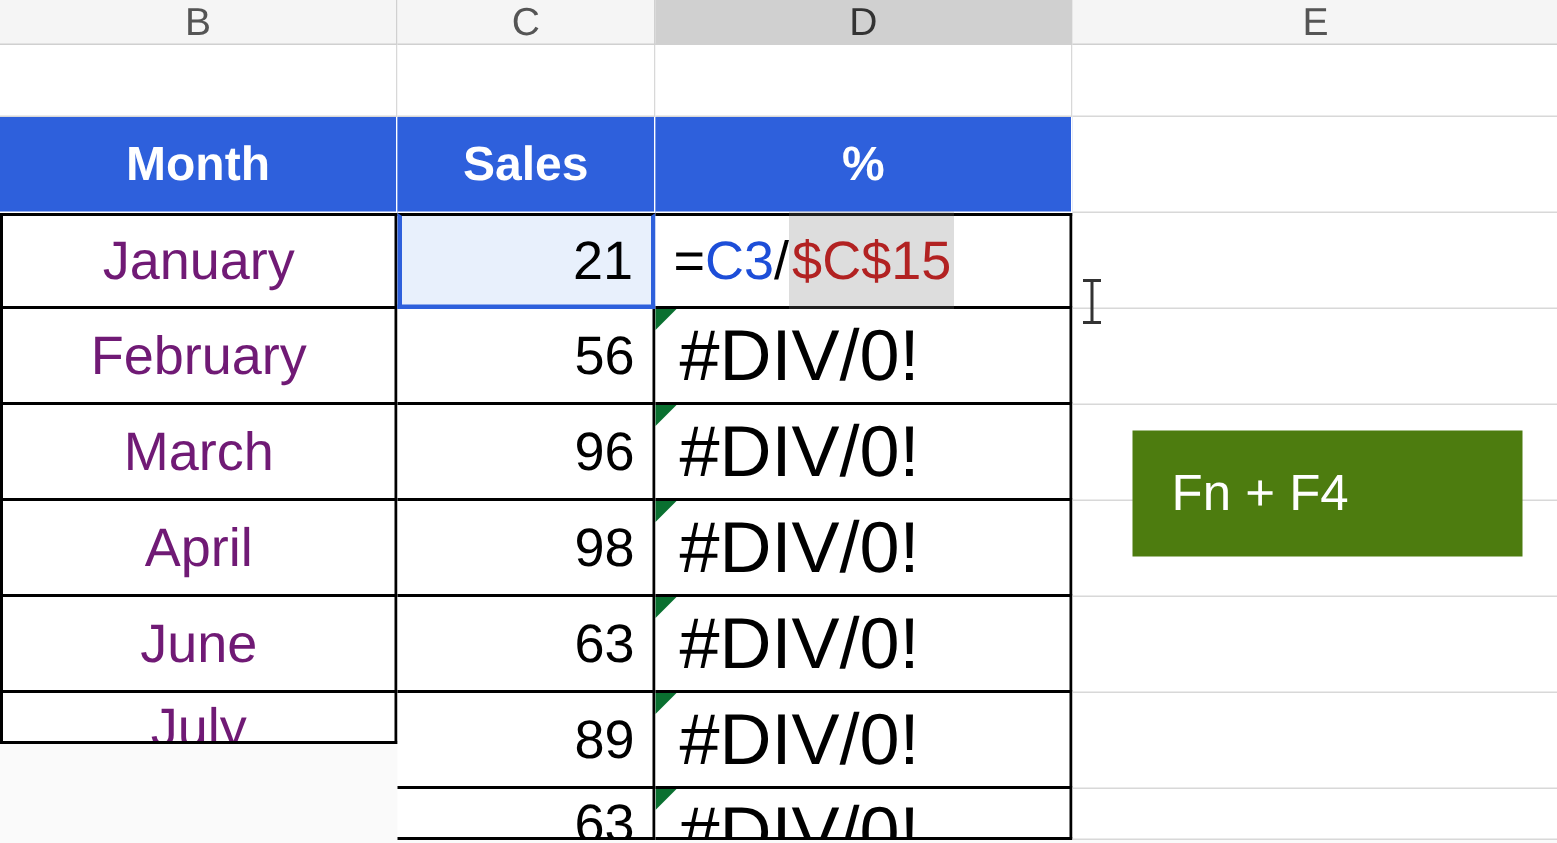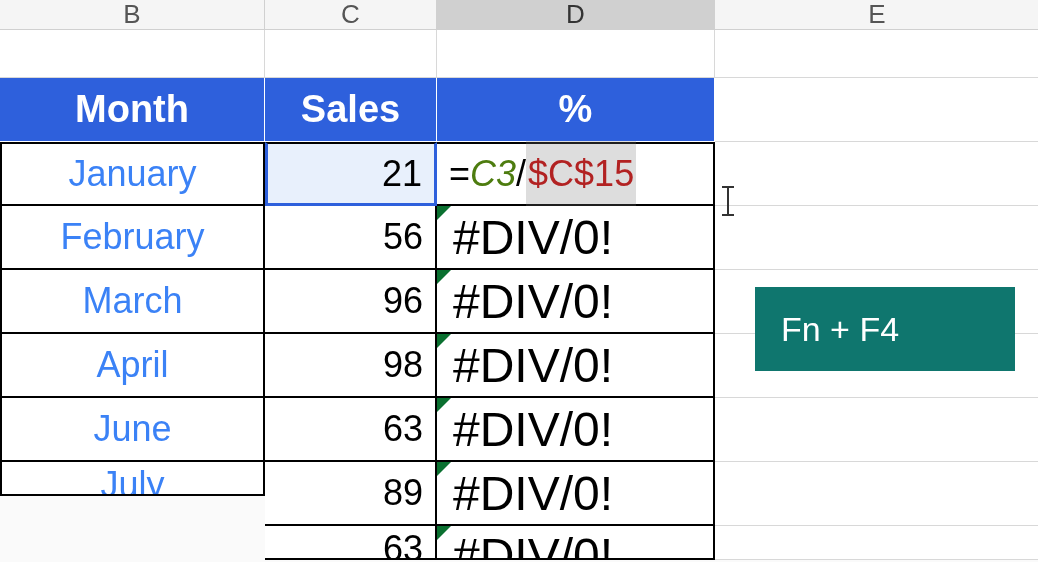--- a/index.html
+++ b/index.html
@@ -58,29 +58,29 @@
       position: relative;
     }
     .cell.spacer {
       height: 48px;
     }
     .cell.headrow {
       background: #2e60dc;
       color: #fff;
       font-weight: 700;
       justify-content: center;
-      font-size: 38px;
+      font-size: 32px;
       border-right: 1px solid #fff;
       border-bottom: 1px solid #fff;
     }
     .cell.month {
       justify-content: center;
       font-weight: 400;
       font-size: 36px;
-      color: #3b82f6;
+      color: #701a75;
       border: 2px solid #000;
       border-top: none;
     }
     .cell.month.first { border-top: 2px solid #000; }
     .cell.sales {
       justify-content: flex-end;
       font-size: 36px;
       color: #000;
       border: 2px solid #000;
       border-top: none;
@@ -102,21 +102,21 @@
     .cell.active-sales {
       background: #e8f0fc;
       border: 3px solid #2e60dc;
     }
     .cell.formula-cell {
       padding-left: 12px;
       font-size: 36px;
       position: relative;
     }
     .formula-eq { color: #000; }
-    .formula-ref1 { color: #4d7c0f; font-style: italic; }
+    .formula-ref1 { color: #1d4ed8; }
     .formula-slash { color: #000; }
     .formula-ref2 {
       color: #b22222;
       background: rgba(120,120,120,0.25);
       padding: 12px 2px;
     }
     .green-triangle {
       position: absolute;
       top: 0;
       left: 0;
@@ -124,21 +124,21 @@
       height: 0;
       border-top: 14px solid #0a7030;
       border-right: 14px solid transparent;
     }
     .callout {
       position: absolute;
       left: 755px;
       top: 287px;
       width: 260px;
       height: 84px;
-      background: #0f766e;
+      background: #4d7c0f;
       color: #fff;
       font-size: 34px;
       display: flex;
       align-items: center;
       padding-left: 26px;
     }
     .cursor-ibeam {
       position: absolute;
       left: 722px;
       top: 186px;

